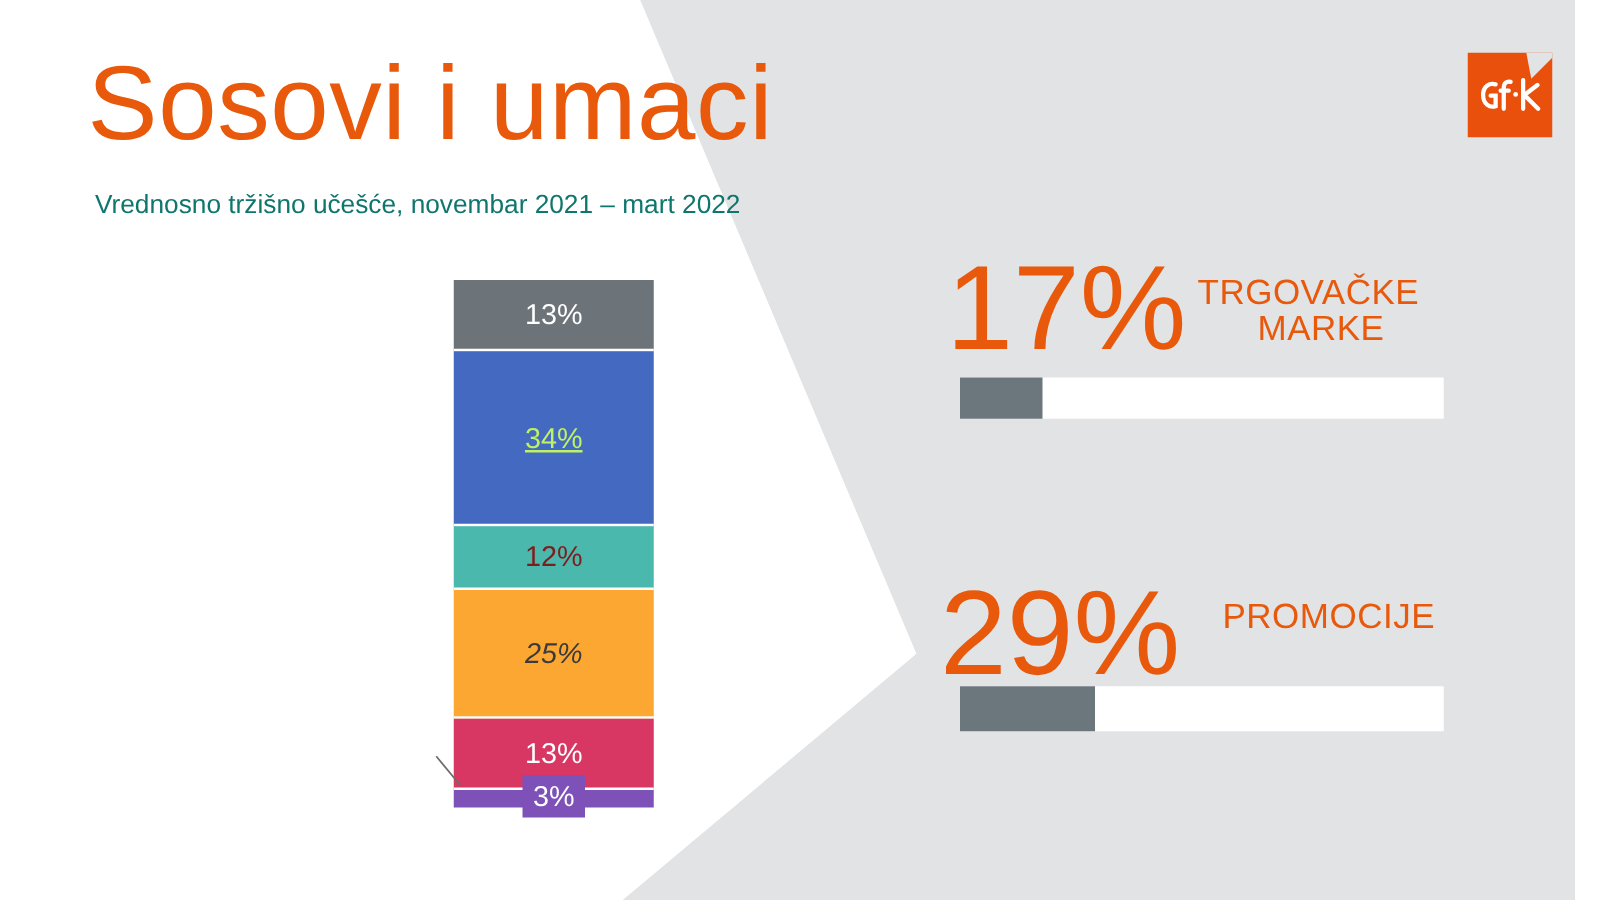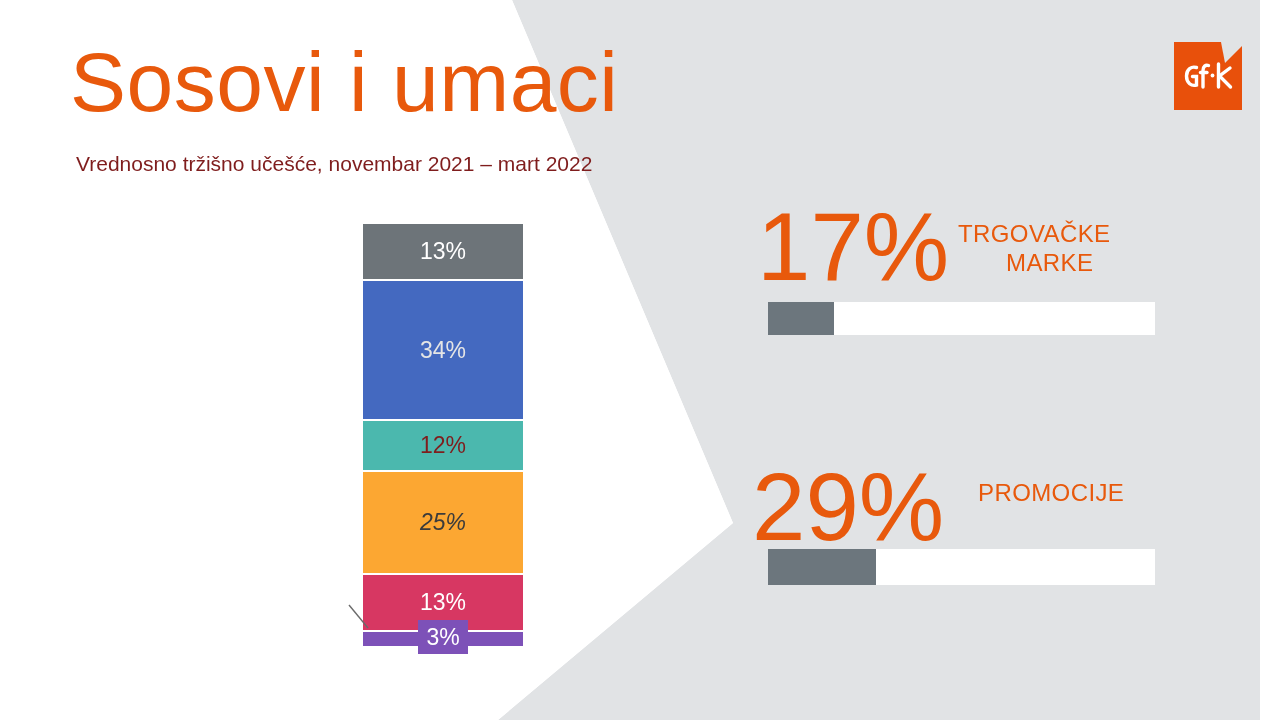--- a/index.html
+++ b/index.html
@@ -51,21 +51,21 @@
     letter-spacing: 0.5px;
     white-space: nowrap;
     z-index: 4;
   }
   .subtitle {
     position: absolute;
     left: 76px;
     top: 150px;
     font-size: 21px;
     line-height: 28px;
-    color: #7f1d1d;
+    color: #0f766e;
     white-space: nowrap;
     z-index: 4;
   }
 
   
   .chart {
     position: absolute;
     left: 0px;
     top: 224px;
     width: 560px;
@@ -116,21 +116,21 @@
   .kpi-number {
     position: absolute;
     font-size: 96px;
     line-height: 100px;
     font-weight: 300;
     color: #E8590C;
     white-space: nowrap;
   }
   .kpi-caption {
     position: absolute;
-    font-size: 24px;
+    font-size: 28px;
     line-height: 26px;
     color: #E8590C;
     white-space: nowrap;
     letter-spacing: 0.4px;
   }
   .kpi-track {
     position: absolute;
     background: #ffffff;
     box-sizing: border-box;
   }
@@ -172,21 +172,21 @@
 
     <svg class="leader" style="left:348px; top:380px;" width="22" height="26" viewBox="0 0 22 26">
       <line x1="1" y1="1" x2="20" y2="24" stroke="#6B6B6B" stroke-width="1.4"></line>
     </svg>
 
     <div class="bar-col">
       <div class="seg" style="height:57px;  background:#6D7479;">
         <span class="seg-val" style="color:#FFFFFF;">13%</span>
       </div>
       <div class="seg" style="height:140px; background:#4469C0;">
-        <span class="seg-val" style="color:#e5e5e5;">34%</span>
+        <span class="seg-val" style="color:#bef264;text-decoration:underline;">34%</span>
       </div>
       <div class="seg" style="height:51px;  background:#4BB8AE;">
         <span class="seg-val" style="color:#7f1d1d;">12%</span>
       </div>
       <div class="seg" style="height:103px; background:#FCA732;font-style:italic;">
         <span class="seg-val" style="color:#3B3B3B;">25%</span>
       </div>
       <div class="seg" style="height:57px;  background:#D73762;">
         <span class="seg-val" style="color:#FFFFFF;">13%</span>
       </div>

